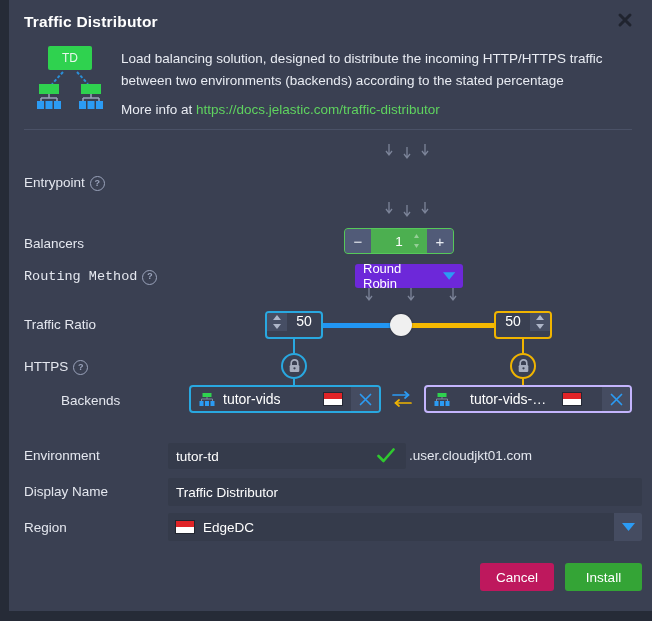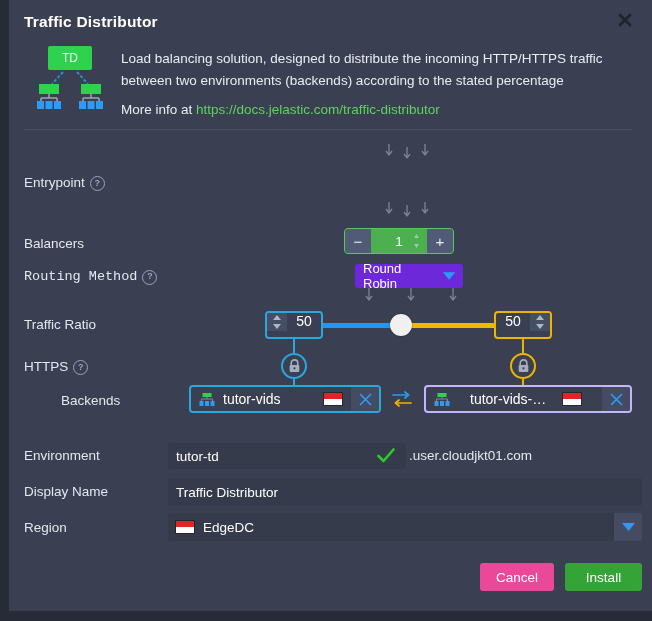--- a/index.html
+++ b/index.html
@@ -195,21 +195,21 @@
   }
 
   
   .btn{
     position:absolute;height:28px;border-radius:3px;box-sizing:border-box;
     display:flex;align-items:center;justify-content:center;
     font-size:13.5px;color:#ffffff;cursor:pointer;
   }
   .btn.cancel{background:#5a6party;}
   .btn.cancel{background:#5a6party;}
-  .btn.cancel{background:#ec4899;}
+  .btn.cancel{background:#be185d;}
   .btn.install{background:#34a436;}
 </style>
 </head>
 <body>
 
 <div class="dialog">
 
   <div class="edge-left"></div>
   <div class="edge-bottom"></div>
 

